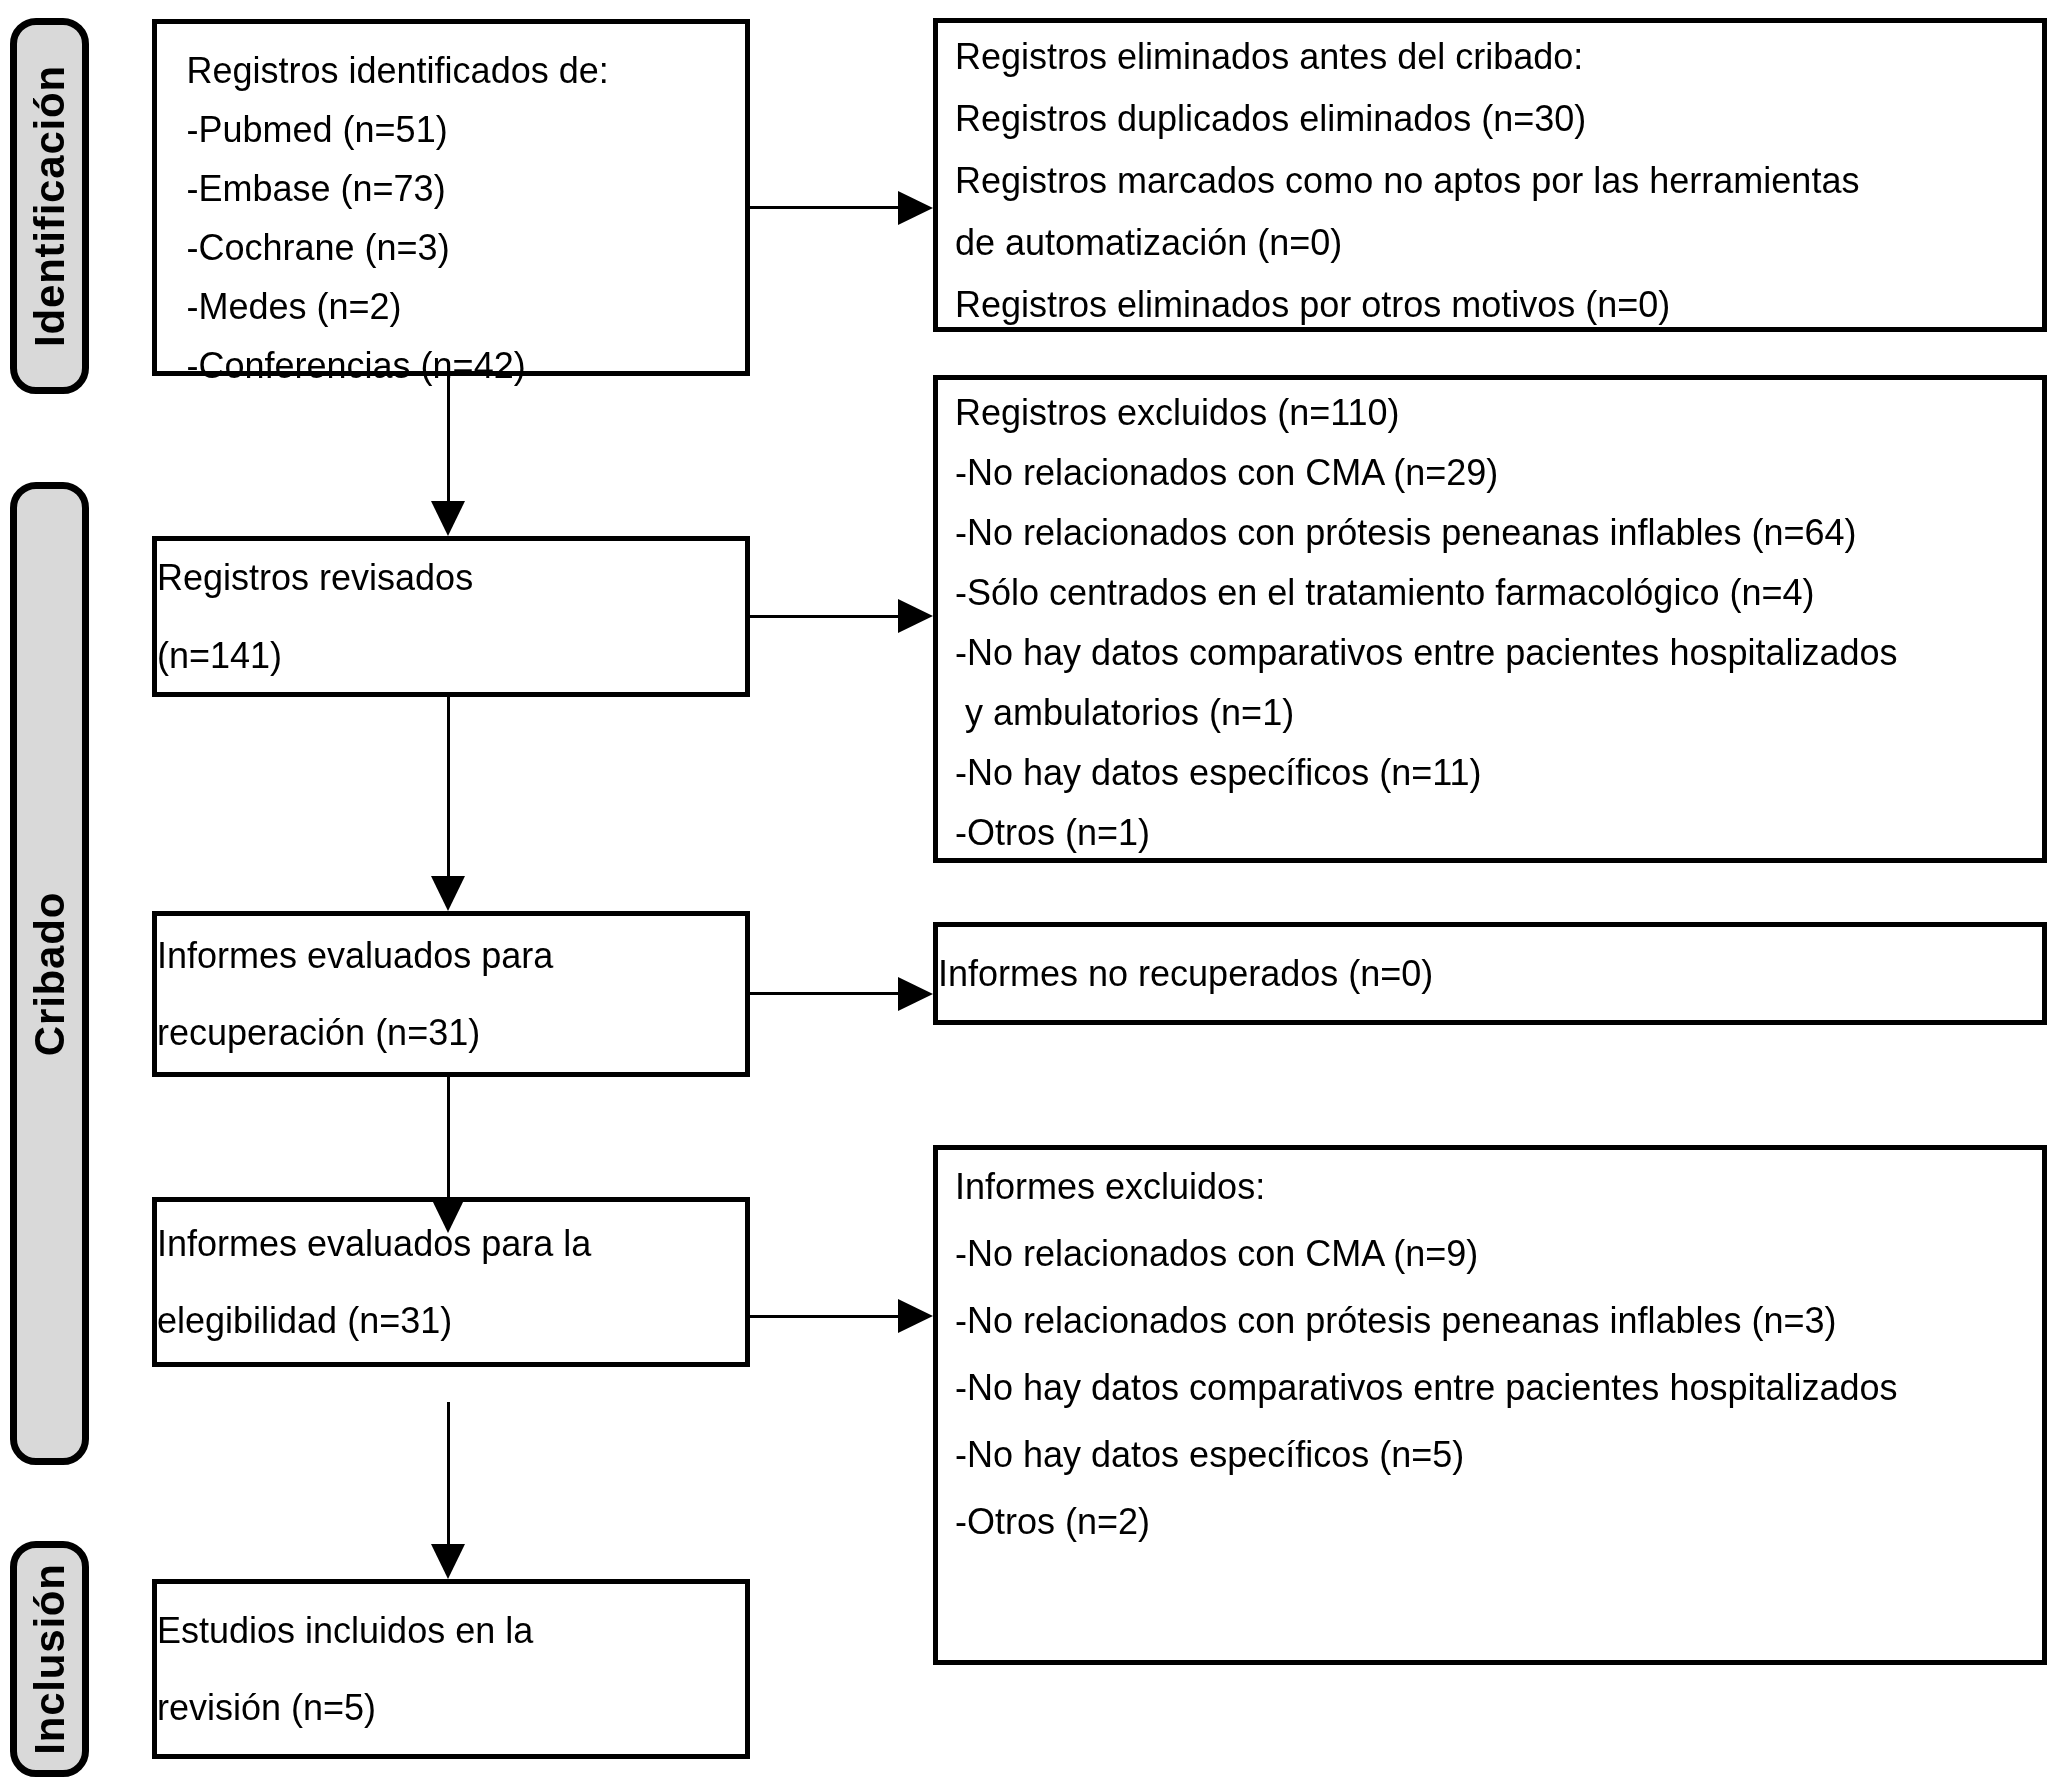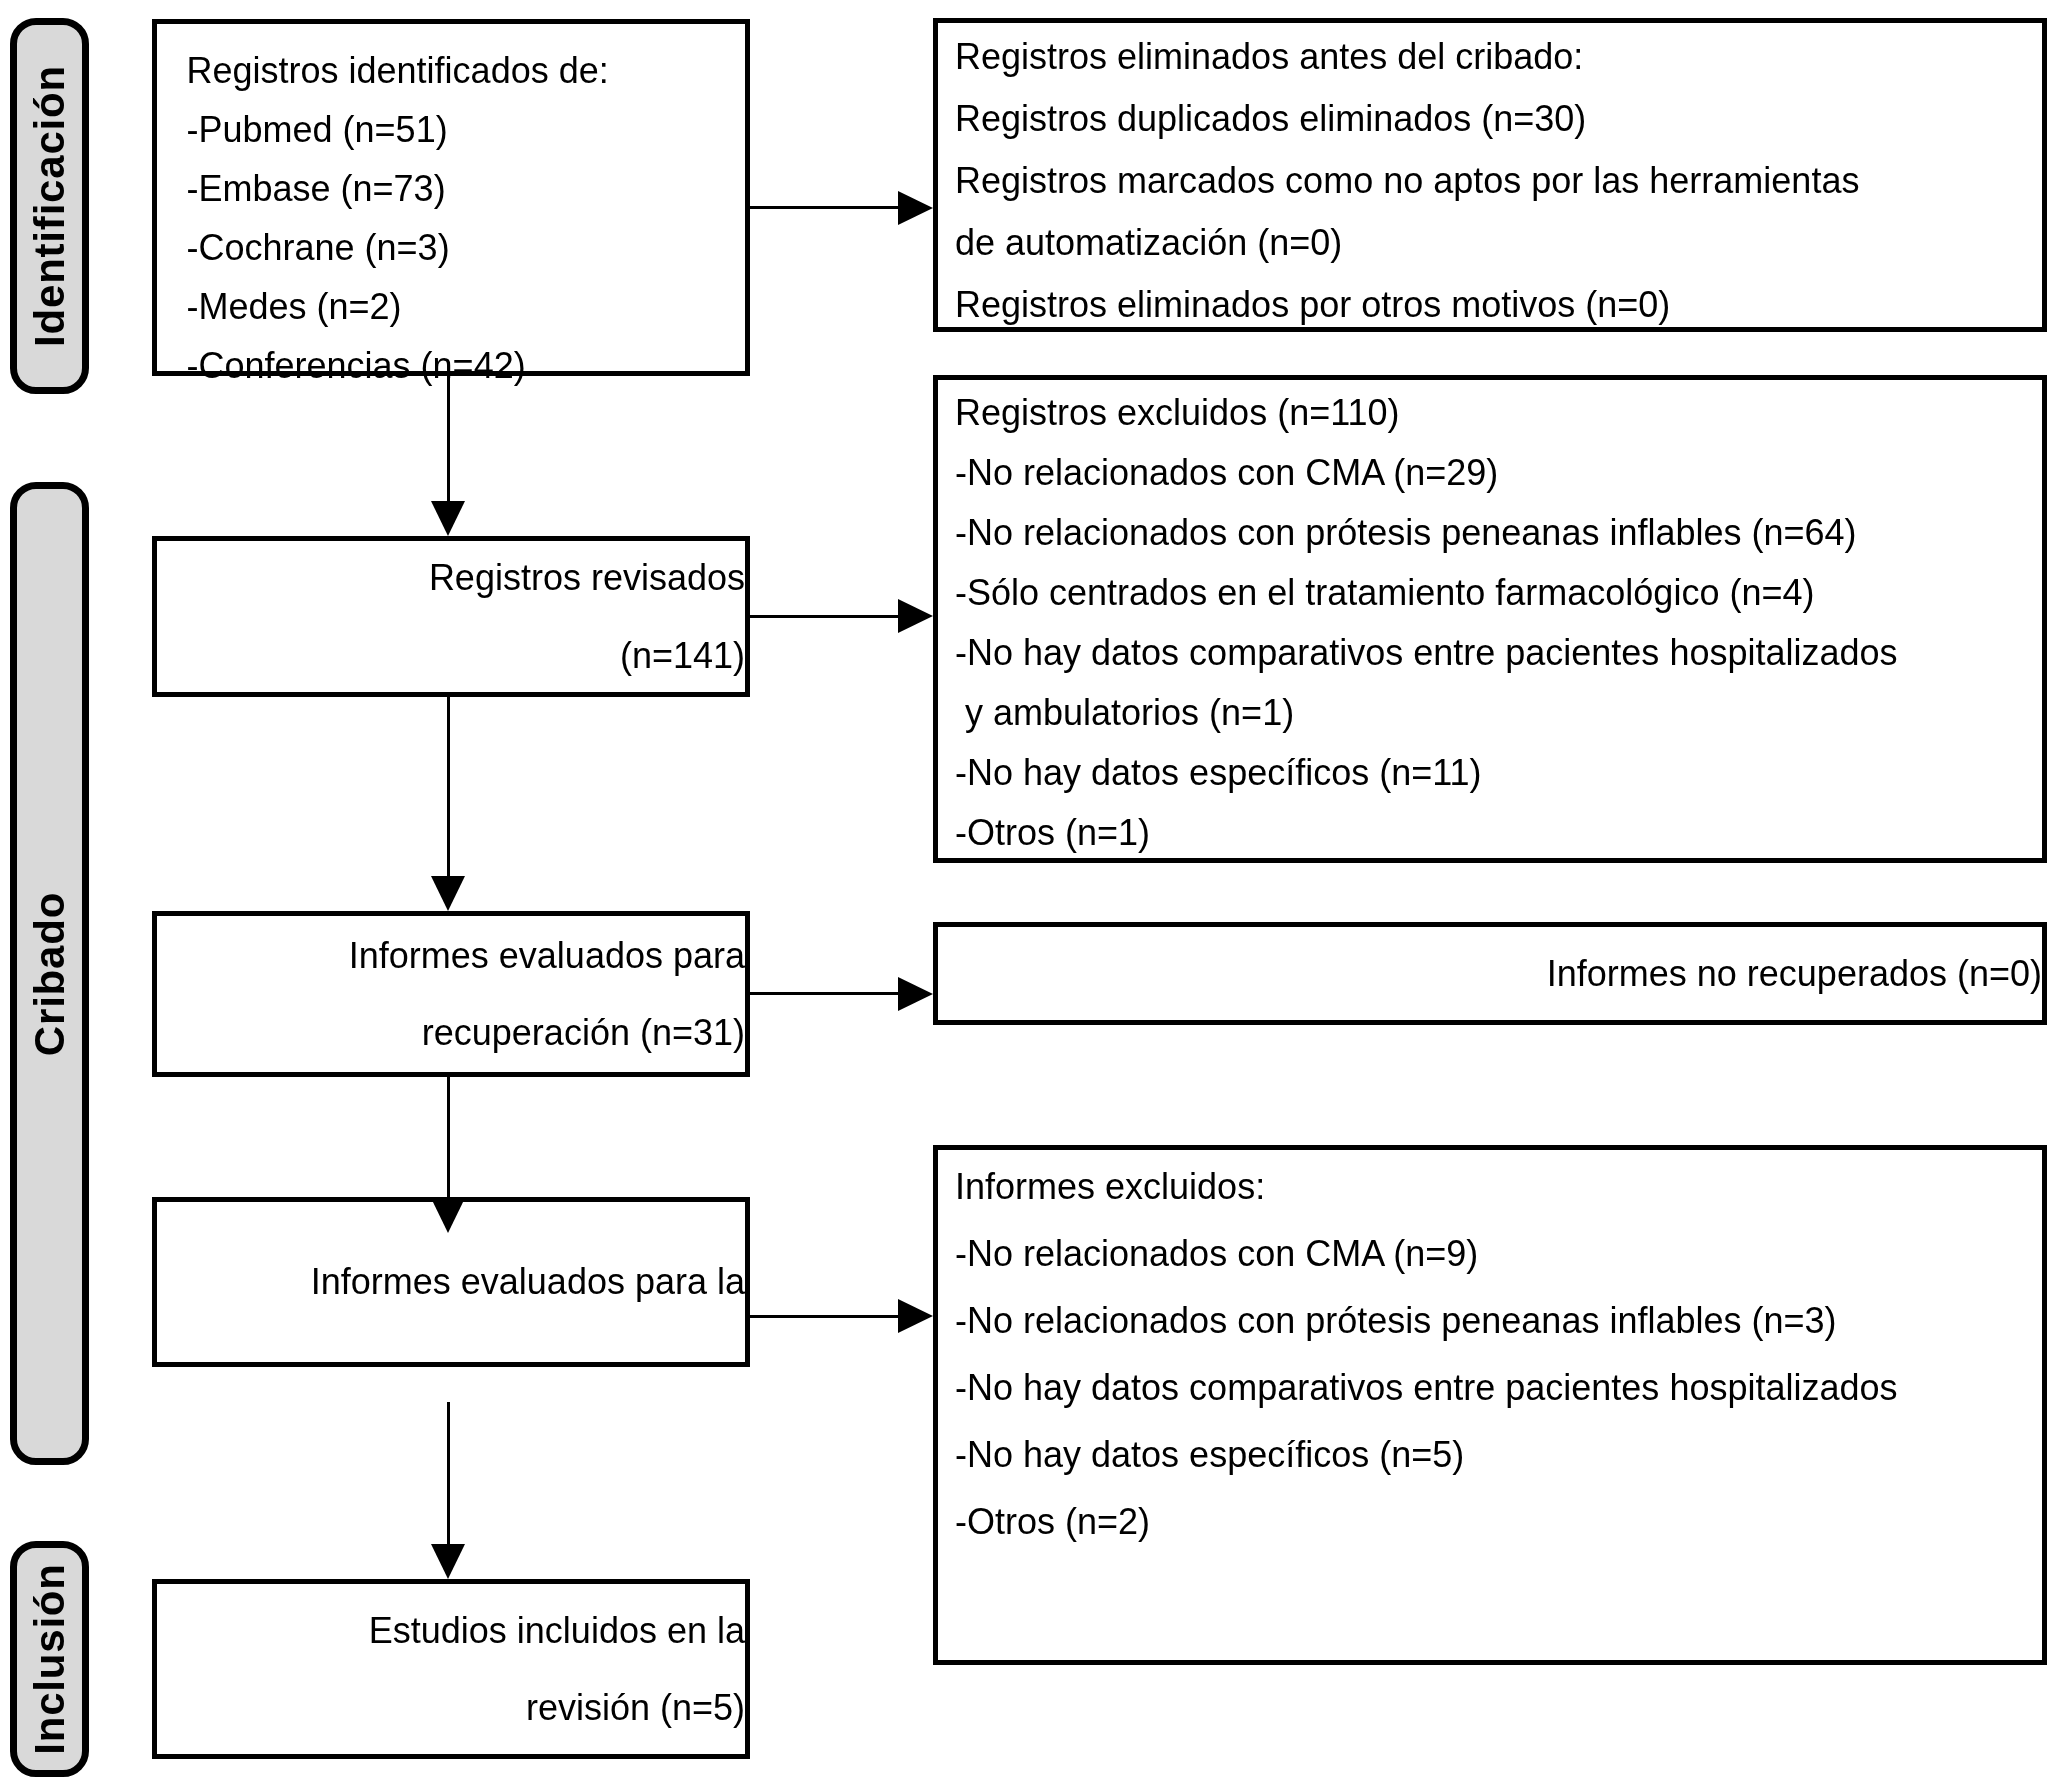--- a/index.html
+++ b/index.html
@@ -38,21 +38,21 @@
     border:5.4px solid #000;
     box-sizing:border-box;
     font-size:36px;
   }
   .left-col{left:152px;width:598px;}
   .right-col{left:933px;width:1114px;}
   .box .tline{white-space:pre;}
   .pad-text{padding:3.1px 7.8px 0 17px;text-align:left;}
   .center-text{
     display:flex;flex-direction:column;
-    align-items:flex-end;justify-content:center;
+    align-items:flex-start;justify-content:center;
     text-align:center;
   }
   .center-text .tline{line-height:2.15em;}
 
   #box-identified{top:19.4px;height:357px;}
   #box-identified .tline{line-height:59px;}
   #box-identified{padding-left:29.5px;padding-top:17px;}
 
   #box-removed{top:18px;height:314px;}
   #box-removed .tline{line-height:62px;}
@@ -124,20 +124,21 @@
     <div class="tline">(n=141)</div>
   </div>
 
   <div class="box left-col center-text" id="box-sought">
     <div class="tline">Informes evaluados para</div>
     <div class="tline">recuperación (n=31)</div>
   </div>
 
   <div class="box left-col center-text" id="box-eligibility">
     <div class="tline">Informes evaluados para la</div>
+    <div class="tline">elegibilidad (n=31)</div>
   </div>
 
   <div class="box left-col center-text" id="box-included">
     <div class="tline">Estudios incluidos en la</div>
     <div class="tline">revisión (n=5)</div>
   </div>
 
   <div class="box right-col pad-text" id="box-removed">
     <div class="tline">Registros eliminados antes del cribado:</div>
     <div class="tline">Registros duplicados eliminados (n=30)</div>

